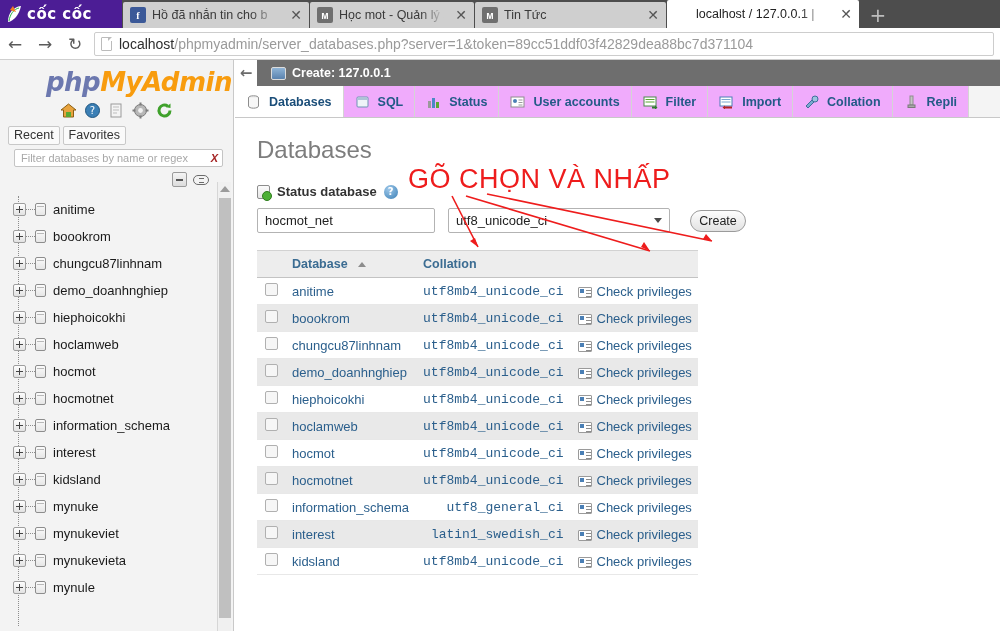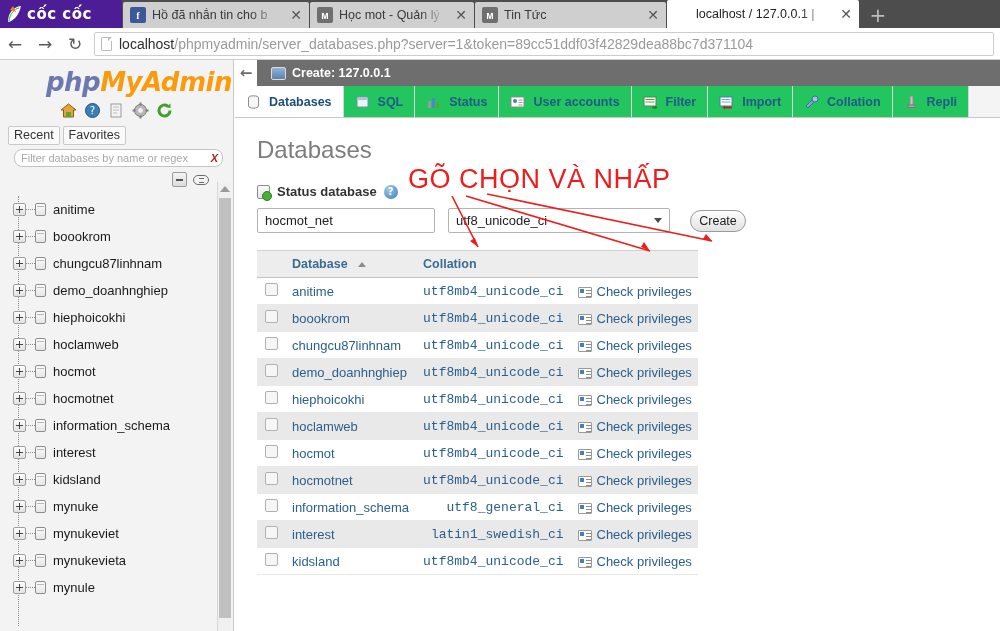--- a/index.html
+++ b/index.html
@@ -110,21 +110,21 @@
     display: flex; justify-content: center; gap: 7px; margin-top: 5px;
   }
   .pma-icons .ic { width: 17px; height: 17px; display:block; }
   .recentfav { display: flex; gap: 3px; padding: 7px 0 0 8px; }
   .rfbtn {
     border: 1px solid #c8c8c8; background: #fafafa; border-radius: 2px;
     font-size: 12.5px; color: #333; padding: 1px 5px 2px 5px;
   }
   .filterwrap { padding: 4px 10px 0 14px; }
   .filterbox {
-    border: 1px solid #c4c4c4; background: #fff; border-radius: 8px;
+    border: 1px solid #c4c4c4; background: #fff; border-radius: 2px;
     height: 18px; display: flex; align-items: center; padding: 0 4px 0 6px;
   }
   .filterbox .ph { flex: 1 1 auto; font-size: 11px; color: #a8a8a8; }
   .filterbox .clr { color: #a42222; font-size: 11px; font-weight: bold; font-style: italic; }
   .treetools {
     display: flex; justify-content: flex-end; gap: 6px;
     padding: 5px 24px 0 0; align-items: center;
   }
   .treetools .t1 {
     width: 15px; height: 15px; border: 1px solid #9a9a9a; border-radius: 2px;
@@ -203,21 +203,21 @@
     border: 1px solid #dcdcdc; border-radius: 2px;
     background: linear-gradient(#8fb4d6,#5a82ae);
   }
   .tabsrow {
     height: 32px; background: #f4f4f4; display: flex; align-items: stretch;
     border-bottom: 1px solid #c8c8c8; overflow: hidden;
   }
   .mtab {
     display: flex; align-items: center; padding: 0 11px; gap: 8px;
     border-right: 1px solid #d4d4d4; font-size: 12.5px; font-weight: bold;
-    color: #235a87; background: #22c55e; white-space: nowrap;
+    color: #235a87; background: #f0abfc; white-space: nowrap;
   }
   .mtab.active { background: #fff; color: #1b4e79; border-bottom: 1px solid #fff; margin-bottom:-1px;}
   .mtab .mi { width: 15px; height: 14px; flex: 0 0 15px; }
 
   .page { padding: 18px 0 0 22px; position: relative; height: 513px; overflow: hidden; }
   h1.pagetitle {
     margin: 0 0 0 0; font-size: 24px; font-weight: normal;
     color: #7d7d7d; font-family: "Liberation Sans", sans-serif;
   }
   .createrow { margin-top: 20px; display: flex; align-items: center; gap: 7px; }

